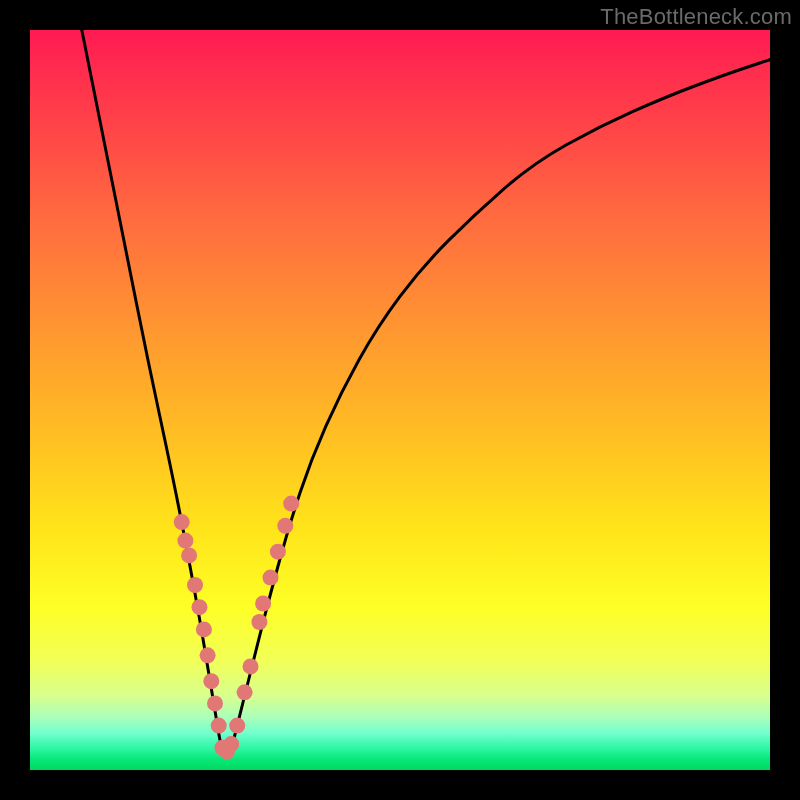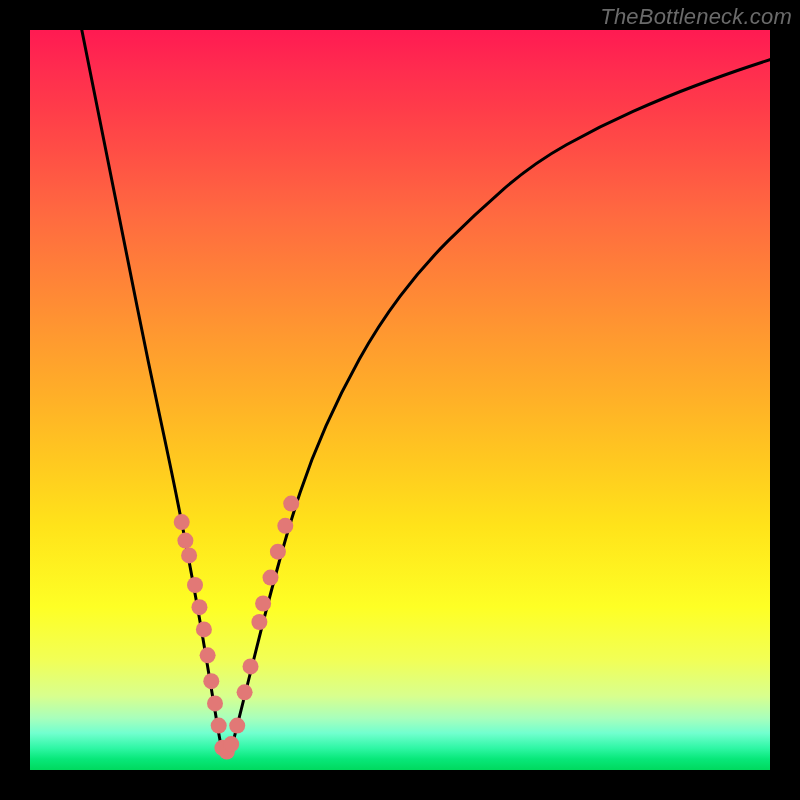--- a/index.html
+++ b/index.html
@@ -58,21 +58,20 @@
     width: 740px;
     height: 740px;
   }
   .watermark {
     position: absolute;
     top: 4px;
     right: 8px;
     color: #6a6a6a;
     font-size: 22px;
     letter-spacing: 0.2px;
-    font-style: italic;
   }
 </style>
 </head>
 <body>
 
 <div class="frame">
   <div class="plot-area">
     <div class="gradient"></div>
     <svg class="curve-layer" viewBox="0 0 740 740" preserveAspectRatio="none">
       <g>

